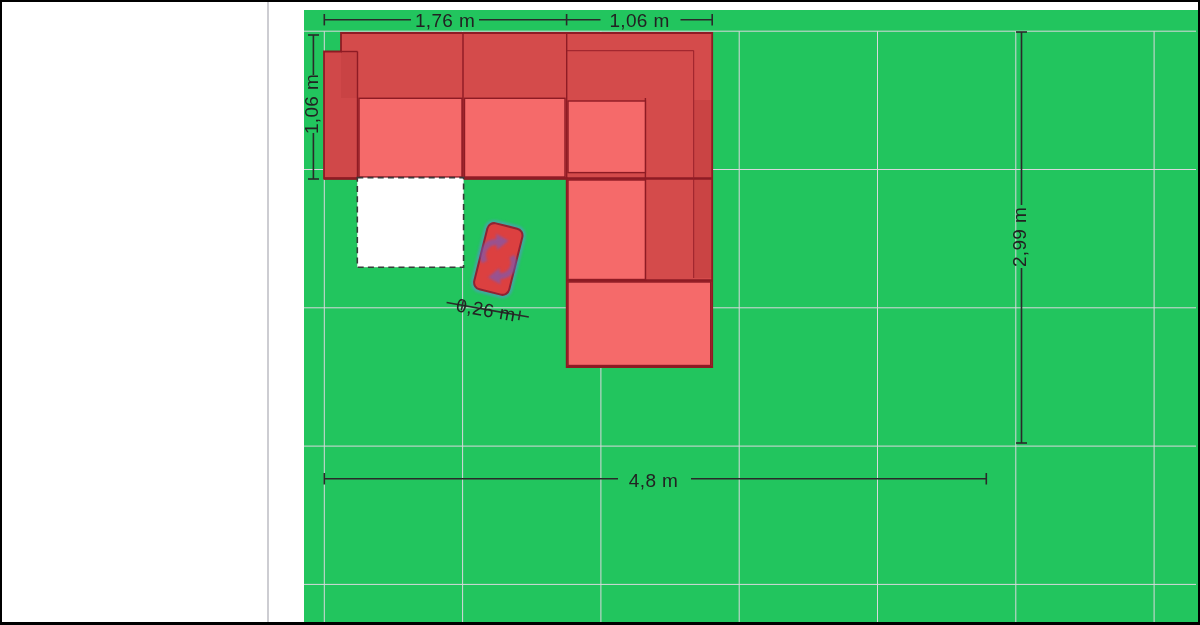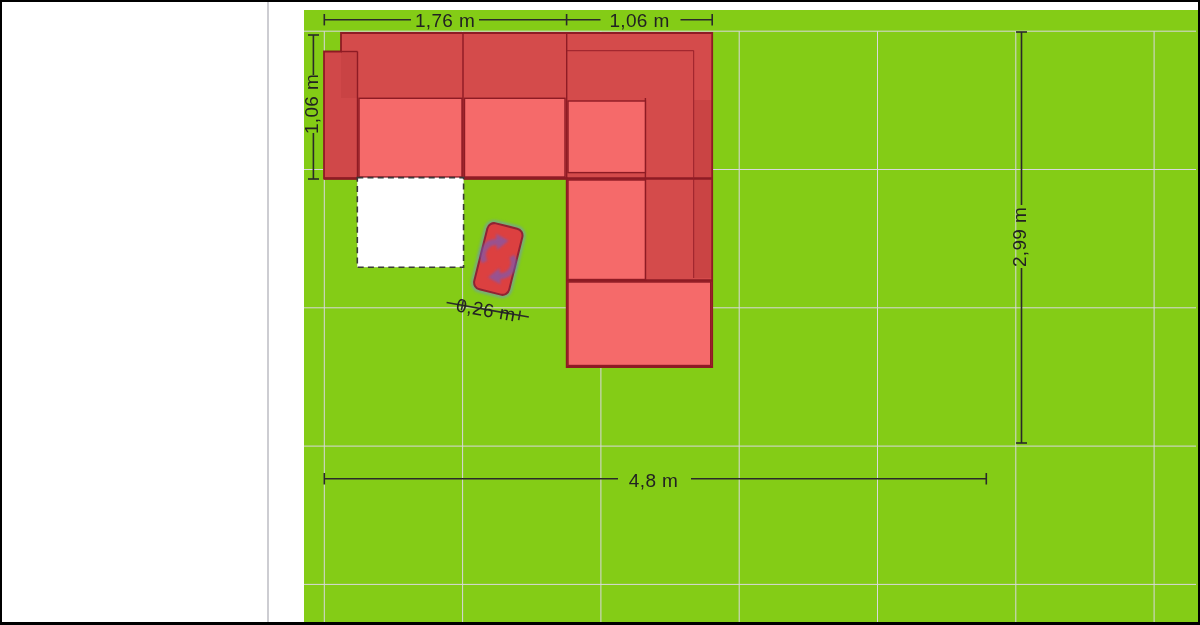--- a/index.html
+++ b/index.html
@@ -1,21 +1,21 @@
 <!DOCTYPE html>
 <html><head>
 <meta charset="utf-8">
 <style>
 html,body{margin:0;padding:0;}
 body{width:1200px;height:625px;background:#000;position:relative;overflow:hidden;
      font-family:"Liberation Sans",sans-serif;}
 #app{position:absolute;left:2px;top:2px;width:1196px;height:620px;background:#ffffff;}
 #sidebar{position:absolute;left:0;top:0;width:266px;height:620px;background:#ffffff;}
 #divider{position:absolute;left:265px;top:0;width:2px;height:620px;background:#cdcdd2;filter:blur(0.6px);}
-#canvas{position:absolute;left:302px;top:8px;width:894px;height:612px;background:#84cc16;}
+#canvas{position:absolute;left:302px;top:8px;width:894px;height:612px;background:#22c55e;}
 svg{position:absolute;left:0;top:0;filter:blur(0.45px);}
 .dim{stroke:#2a2a2a;stroke-width:1.6;fill:none;}
 .dtxt{font-size:19px;fill:#222;letter-spacing:0.35px;}
 .bord{stroke:#8e1b24;stroke-width:1.4;fill:none;}
 </style>
 </head>
 <body>
 
 <div id="app">
 

